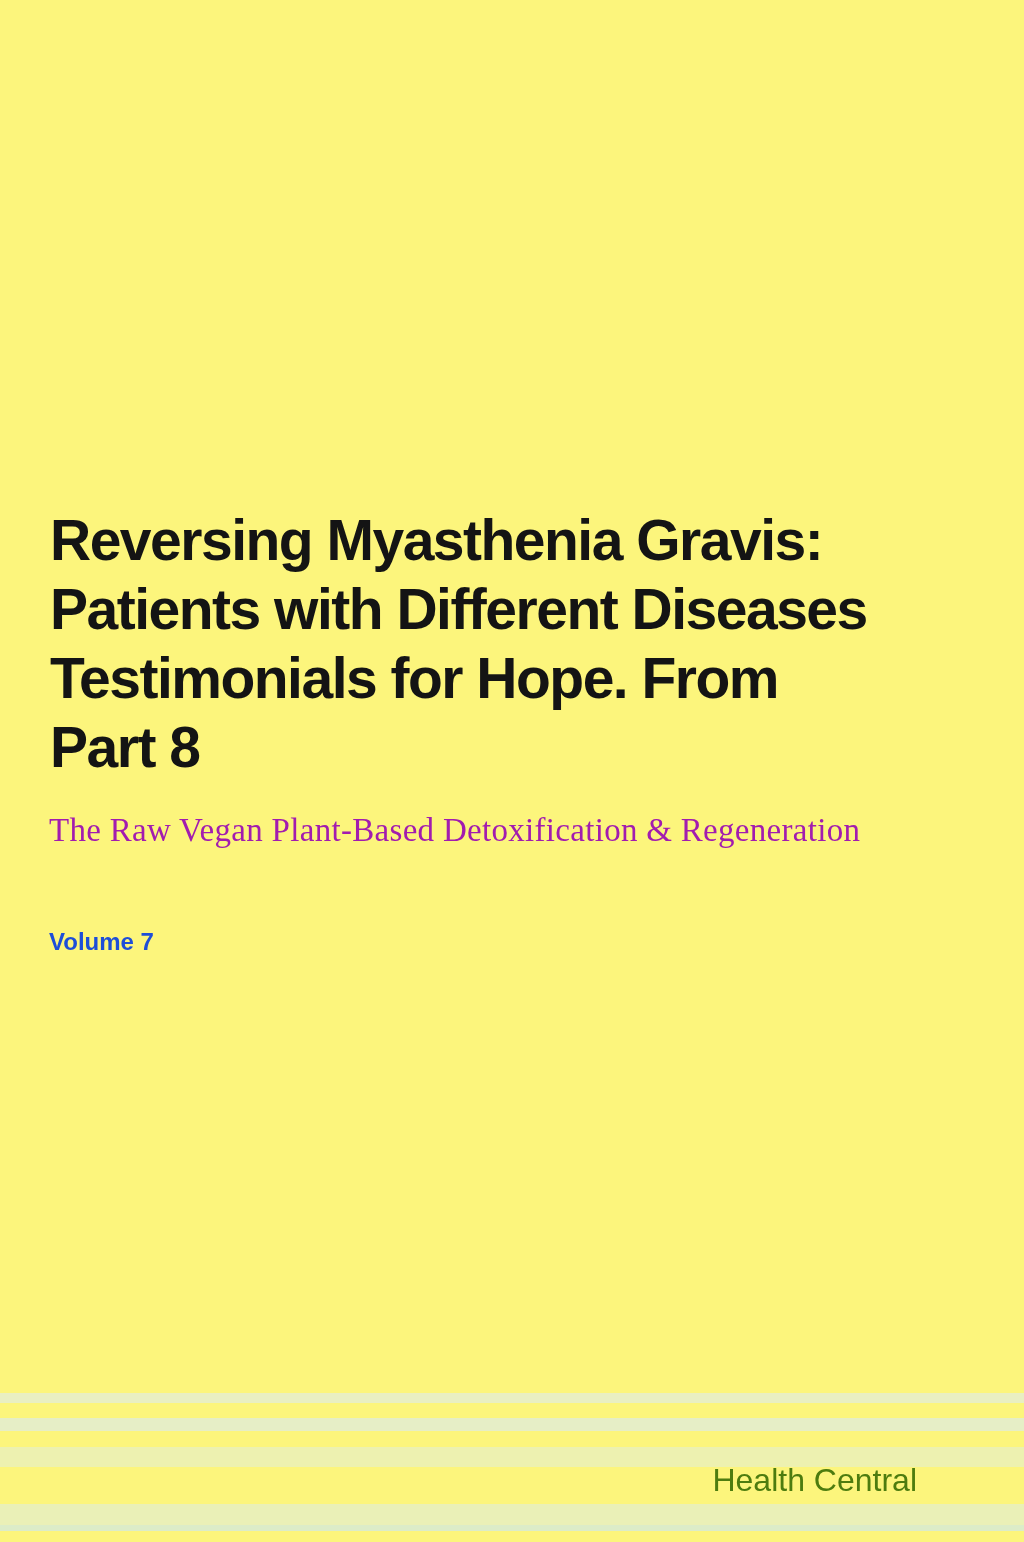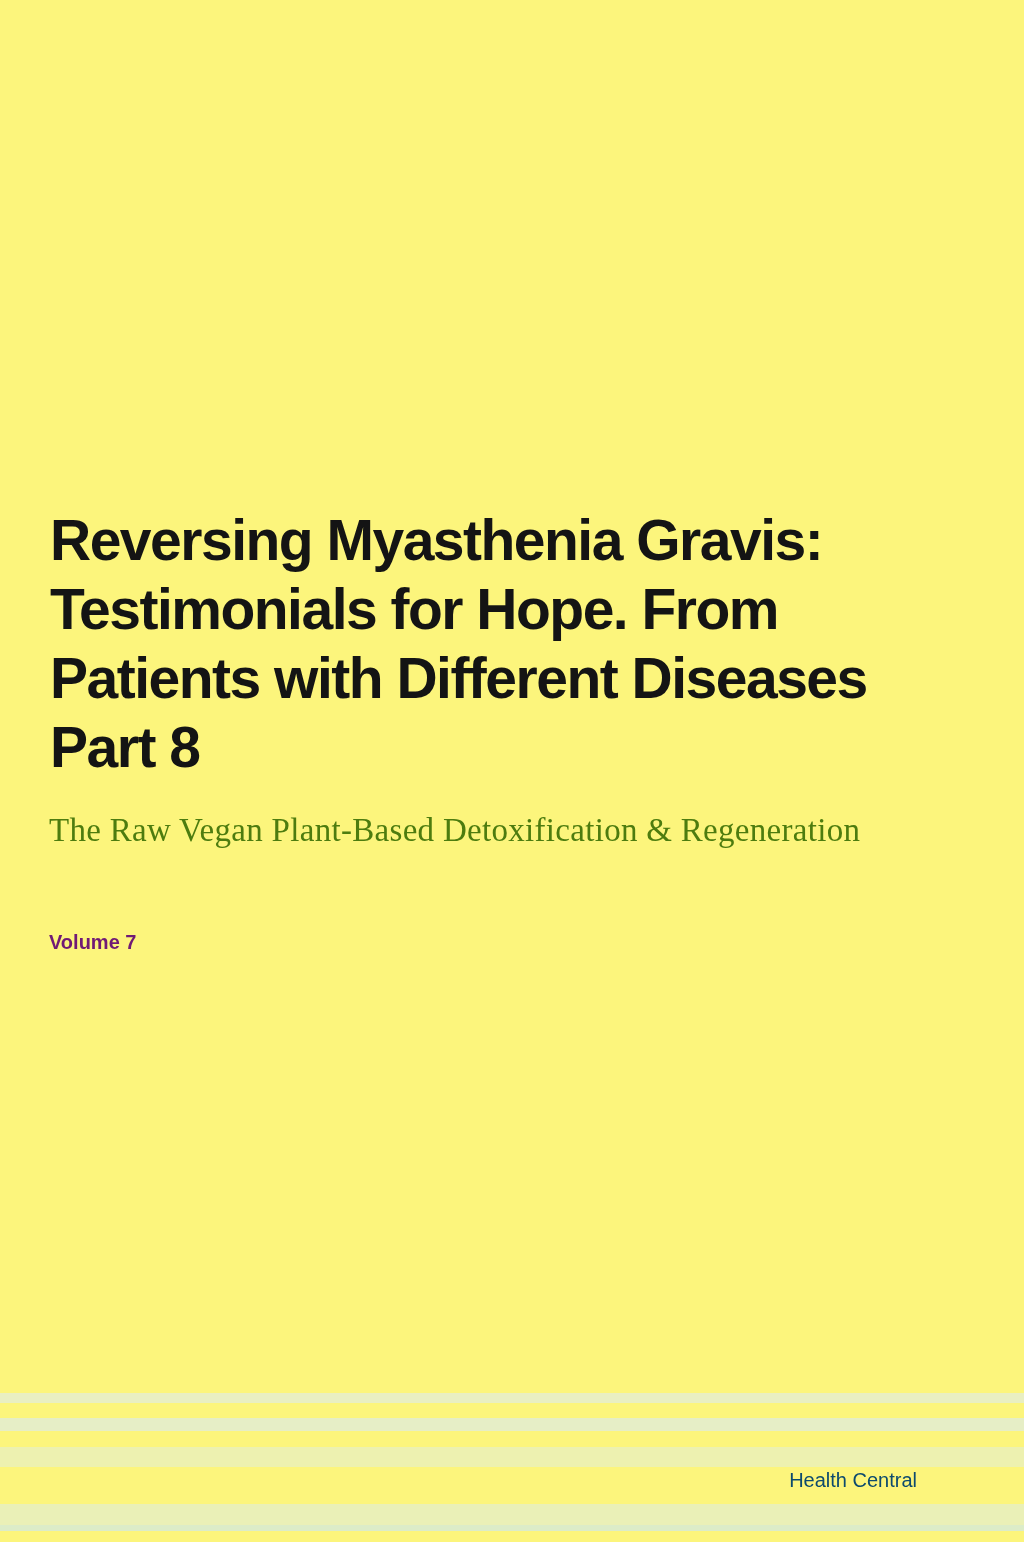--- a/index.html
+++ b/index.html
@@ -33,41 +33,41 @@
   }
   .subtitle-block {
     position: absolute;
     left: 49px;
     top: 811px;
     width: 900px;
     font-family: "Liberation Serif", serif;
     font-size: 33px;
     line-height: 39px;
     letter-spacing: 0.3px;
-    color: #4d7c0f;
+    color: #a21caf;
   }
   .subtitle-line {
     white-space: nowrap;
   }
   .volume {
     position: absolute;
     left: 49px;
     top: 925px;
     font-weight: bold;
-    font-size: 20px;
+    font-size: 24px;
     line-height: 34px;
-    color: #701a75;
+    color: #1d4ed8;
   }
   .publisher {
     position: absolute;
     top: 1465px;
     right: 107px;
-    font-size: 20px;
+    font-size: 32px;
     line-height: 30px;
-    color: #0c4a6e;
+    color: #4d7c0f;
     z-index: 3;
   }
   .footer-stripes {
     position: absolute;
     left: 0;
     top: 0;
     width: 100%;
     height: 100%;
     z-index: 1;
     pointer-events: none;
@@ -86,22 +86,22 @@
   <div class="footer-stripes">
       <div class="stripe" style="top: 1393px; height: 10px; background: rgb(233, 239, 194);"></div>
       <div class="stripe" style="top: 1418px; height: 13px; background: rgb(230, 238, 198);"></div>
       <div class="stripe" style="top: 1447px; height: 20px; background: rgb(237, 241, 176);"></div>
       <div class="stripe" style="top: 1504px; height: 21px; background: rgb(234, 240, 183);"></div>
       <div class="stripe" style="top: 1525px; height: 6px; background: rgb(220, 236, 200);"></div>
     </div>
 
   <div class="title-block">
     <div class="title-line">Reversing Myasthenia Gravis:</div>
+    <div class="title-line">Patients with Different Diseases</div>
     <div class="title-line">Testimonials for Hope. From</div>
-    <div class="title-line">Patients with Different Diseases</div>
     <div class="title-line">Part 8</div>
   </div>
 
   <div class="subtitle-block">
     <div class="subtitle-line">The Raw Vegan Plant-Based Detoxification &amp; Regeneration</div>
   </div>
 
   <div class="volume">Volume 7</div>
 
   <div class="publisher">Health Central</div>

